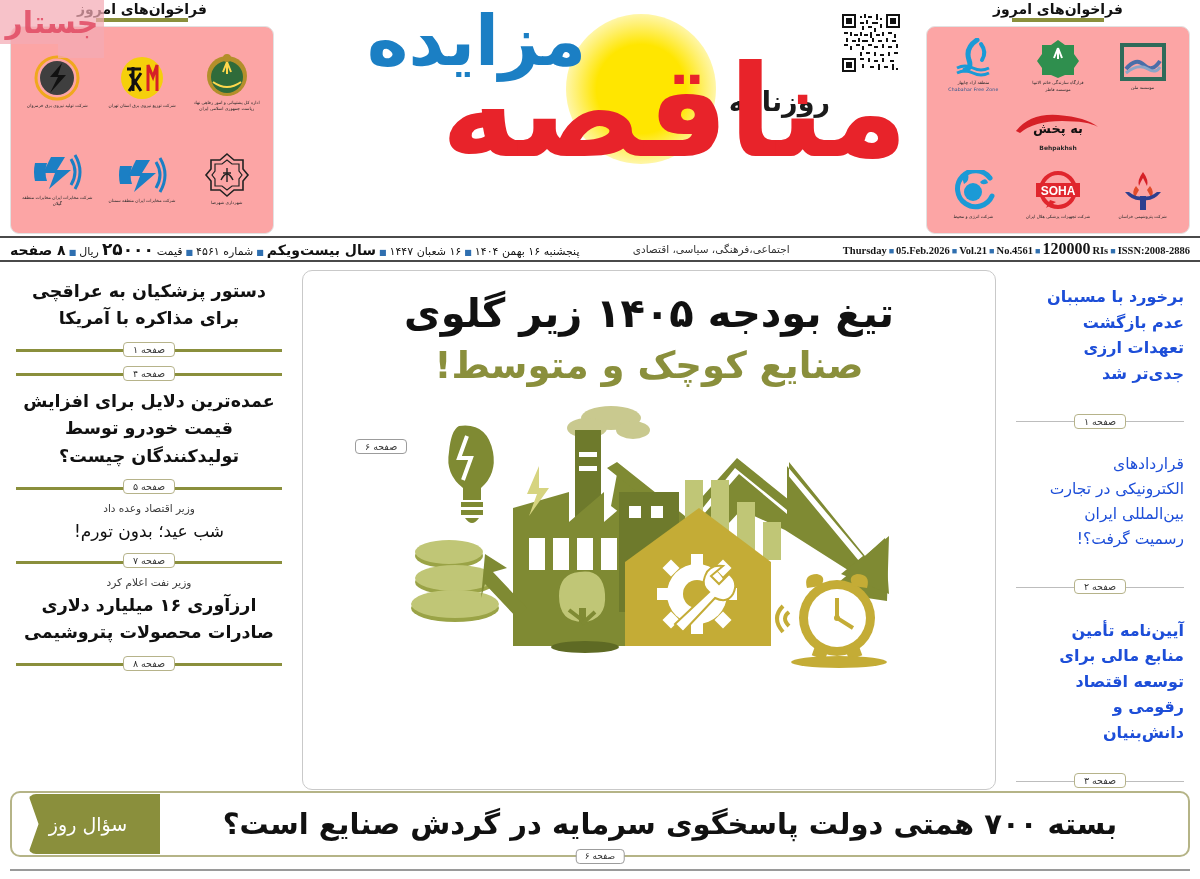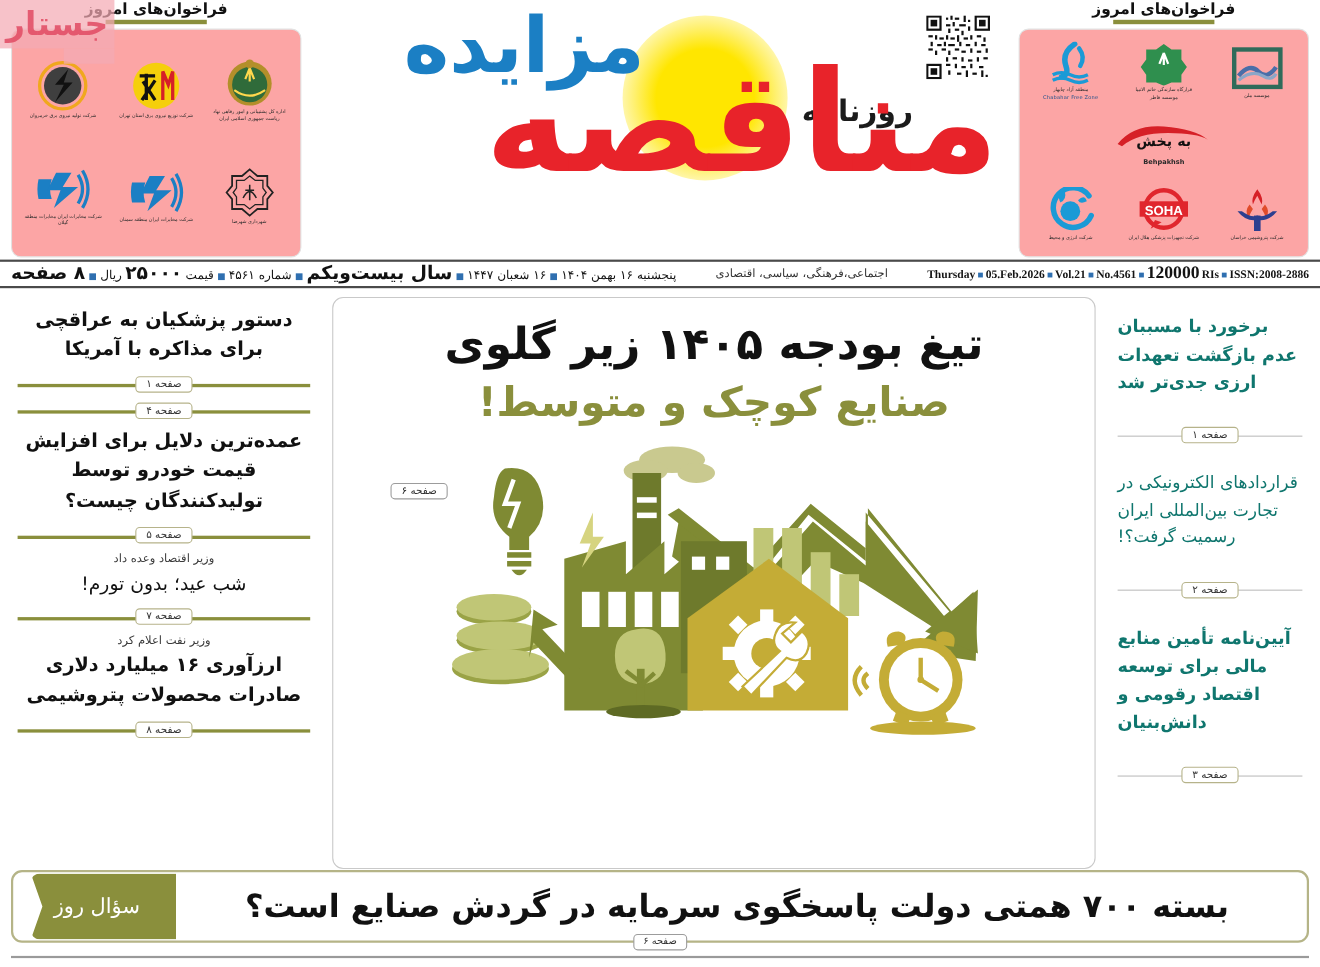--- a/index.html
+++ b/index.html
@@ -108,21 +108,21 @@
   }
   .dl-en .big{font-size:16px;font-weight:bold;}
   .dl-en .sq{color:#2f6fb0;font-size:9px;}
   .dl-center{
     font-size:10.5px;color:#333;white-space:nowrap;direction:rtl;
   }
   .dl-fa{
     direction:rtl;font-size:11px;color:#111;white-space:nowrap;
     display:flex;align-items:baseline;gap:3px;font-weight:normal;
   }
-  .dl-fa .b{font-weight:bold;font-size:17px;}
+  .dl-fa .b{font-weight:bold;font-size:14px;}
   .dl-fa .price{font-size:17px;font-weight:bold;}
   .dl-fa .sq{color:#2f6fb0;font-size:8px;}
 
   
   .content{
     display:flex;flex-direction:row-reverse;width:1200px;height:552px;
     box-sizing:border-box;padding:8px 10px 0 10px;gap:0;
   }
   .col-right{width:278px;box-sizing:border-box;padding:0 6px;}
   .col-left{width:180px;box-sizing:border-box;padding:0 6px;}
@@ -147,22 +147,22 @@
   .divider .rule{position:absolute;left:0;right:0;top:7px;height:3px;background:#8a8f3c;}
   .pagetag{
     position:relative;z-index:2;background:#fff;border:1px solid #b6b38a;
     border-radius:4px;padding:1px 9px;font-size:9.5px;color:#333;
     line-height:11px;white-space:nowrap;
   }
 
   
   .l-item{padding:14px 0 0 0;}
   .l-item .title{
-    font-weight:bold;color:#0f766e;font-size:16px;line-height:1.6;
-    text-align:left;direction:rtl;letter-spacing:-.3px;
+    font-weight:bold;color:#1d4ed8;font-size:16px;line-height:1.6;
+    text-align:right;direction:rtl;letter-spacing:-.3px;margin-left:24px;
   }
   .l-item .title.light{font-weight:normal;font-size:15.5px;}
   .l-div{
     position:relative;height:14px;margin:28px 0 10px 0;
     display:flex;align-items:center;justify-content:center;
   }
   .l-div .rule{position:absolute;left:0;right:0;top:7px;height:1px;background:#bdbdbd;}
 
   
   .maincard{

